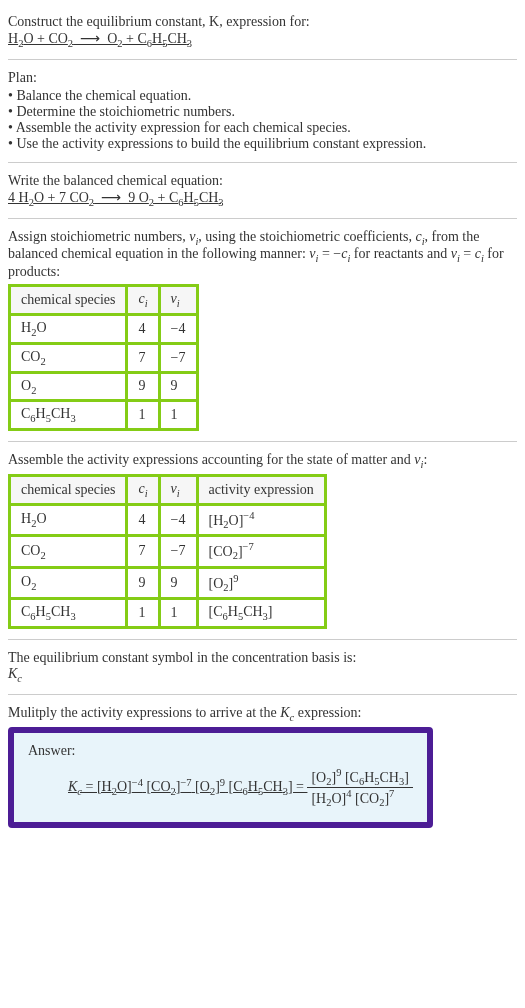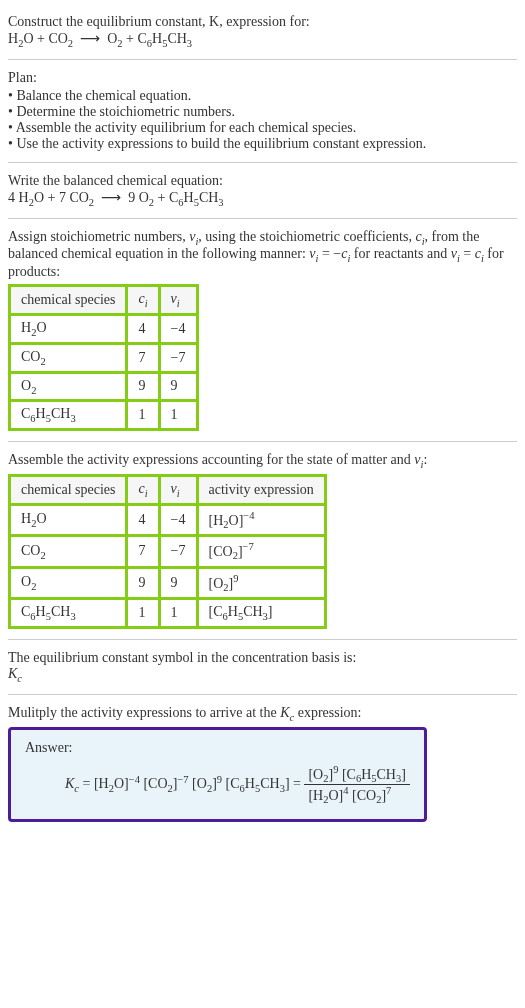--- a/index.html
+++ b/index.html
@@ -35,21 +35,21 @@
     text-align: left;
     font-weight: normal;
   }
   table.data td.num, table.data th.num {
   }
   table.data th {
     background: #f6f6f6;
   }
   .answer-box {
     background: #e8f4fa;
-    border: 3px solid #4c1d95;
+    border: 6px solid #4c1d95;
     border-radius: 4px;
     padding: 10px 14px 14px 14px;
     display: inline-block;
     margin-top: 4px;
   }
   .answer-label {
     margin-bottom: 8px;
   }
   .frac {
     display: inline-block;
@@ -59,20 +59,21 @@
     display: block;
     border-bottom: 1px solid #333;
     padding: 0 4px;
   }
   .frac .den {
     display: block;
     padding: 0 4px;
   }
   .eq-line {
     white-space: nowrap;
+    text-decoration: underline;
   }
   .indent {
     padding-left: 40px;
   }
   ul.plan {
     list-style: none;
     padding-left: 0;
     margin: 2px 0 0 0;
   }
   ul.plan li::before {
@@ -90,21 +91,21 @@
     H<sub>2</sub>O + CO<sub>2</sub> &nbsp;⟶&nbsp; O<sub>2</sub> + C<sub>6</sub>H<sub>5</sub>CH<sub>3</sub>
   </div>
 </div>
 <hr class="sep">
 
 <div class="section">
   <div>Plan:</div>
   <ul class="plan">
     <li>Balance the chemical equation.</li>
     <li>Determine the stoichiometric numbers.</li>
-    <li>Assemble the activity equilibrium for each chemical species.</li>
+    <li>Assemble the activity expression for each chemical species.</li>
     <li>Use the activity expressions to build the equilibrium constant expression.</li>
   </ul>
 </div>
 <hr class="sep">
 
 <div class="section">
   <div>Write the balanced chemical equation:</div>
   <div class="chem eq-line">
     4 H<sub>2</sub>O + 7 CO<sub>2</sub> &nbsp;⟶&nbsp; 9 O<sub>2</sub> + C<sub>6</sub>H<sub>5</sub>CH<sub>3</sub>
   </div>

